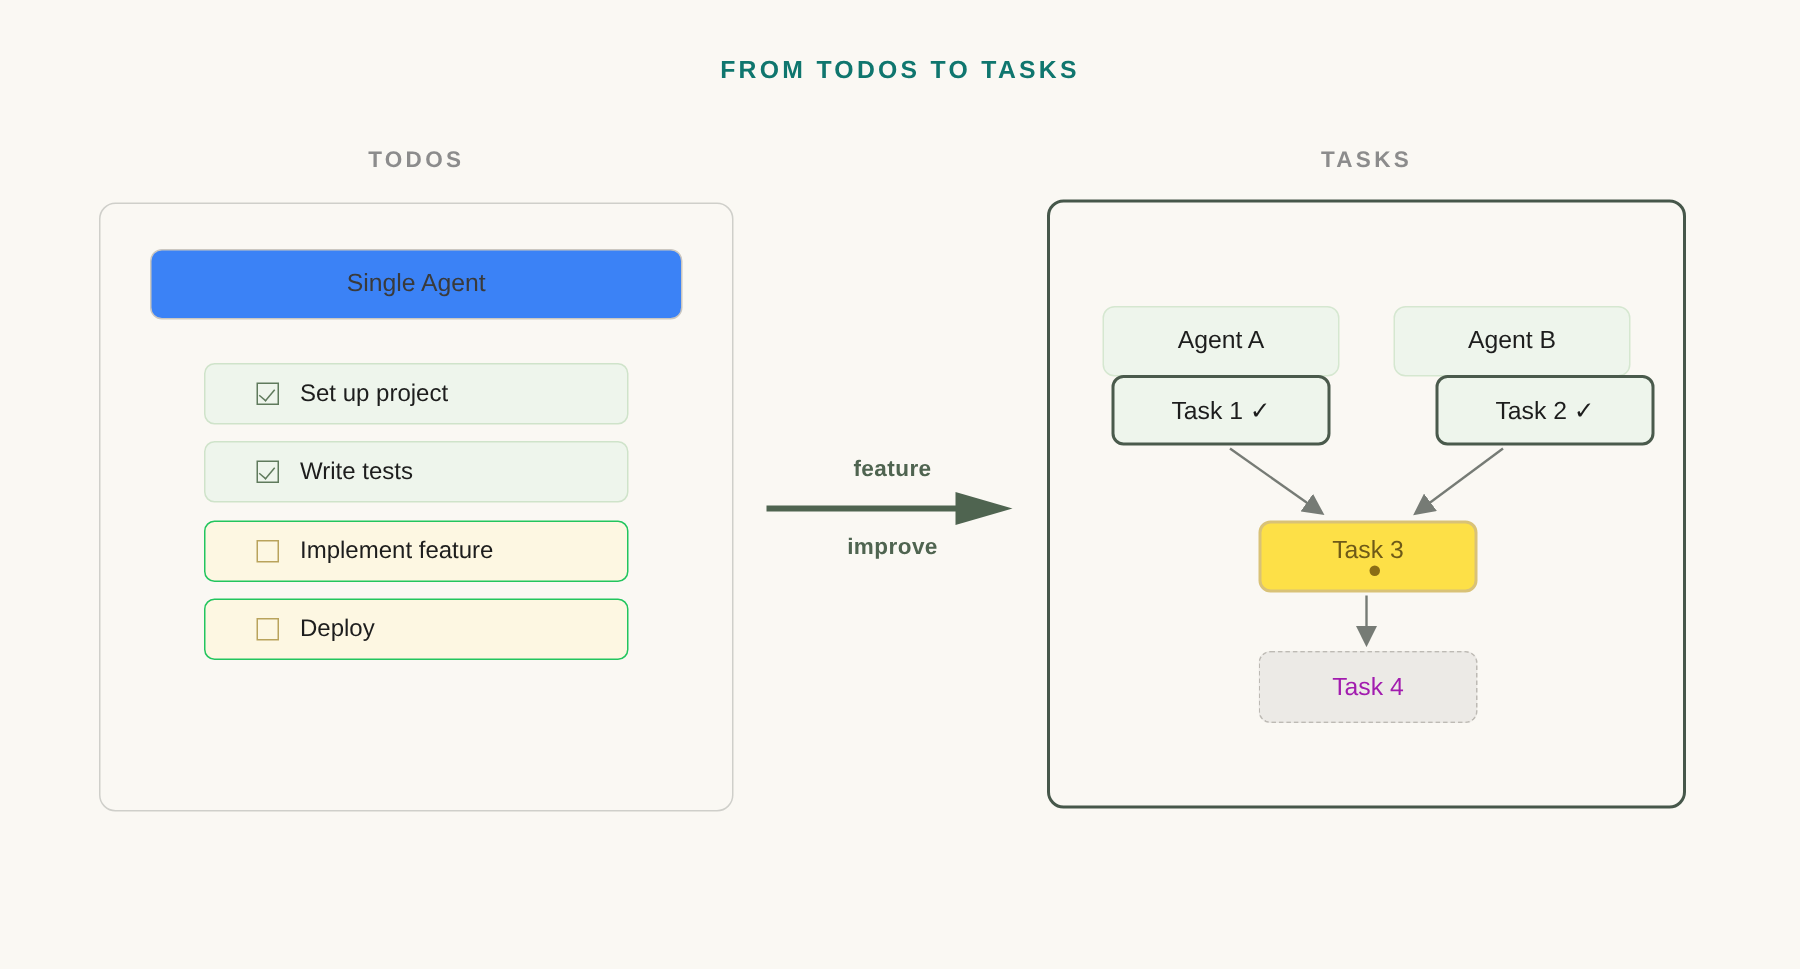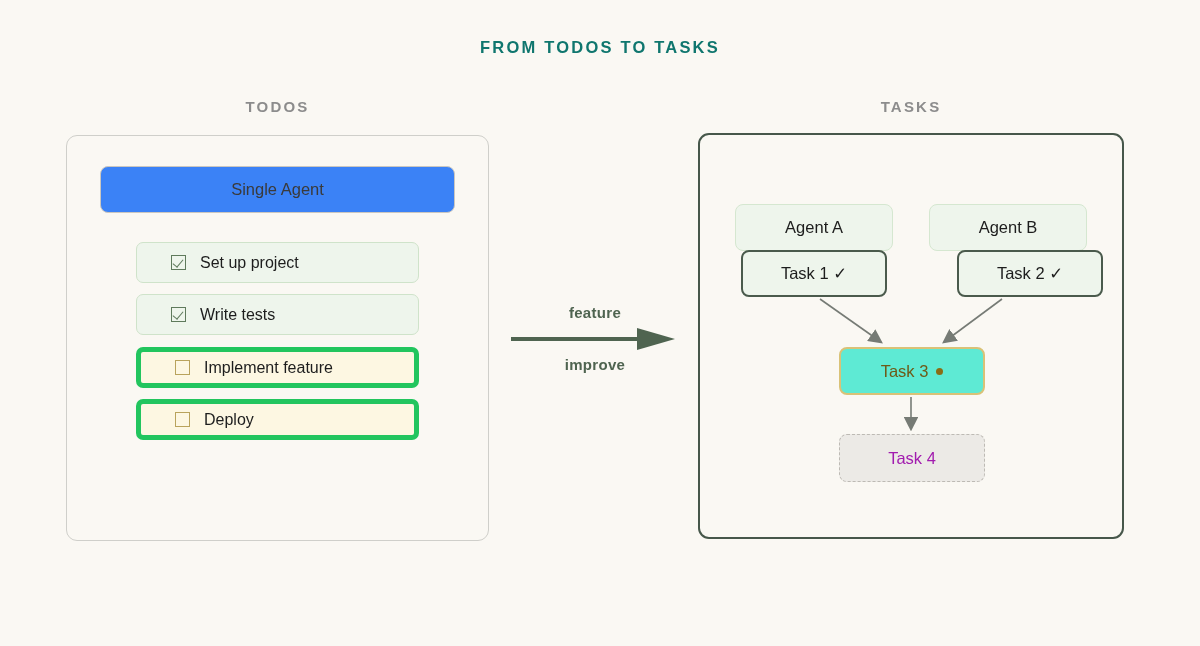--- a/index.html
+++ b/index.html
@@ -97,21 +97,21 @@
     align-items: center;
     font-size: 16px;
     color: #1d1d1d;
   }
   .todo-row.done {
     background: #eef5ec;
     border: 1px solid #cfe3ca;
   }
   .todo-row.pending {
     background: #fdf7e2;
-    border: 5px solid #22c55e;
+    border: 1px solid #22c55e;
   }
   .todo-check {
     width: 15px;
     height: 15px;
     margin-left: 34px;
     margin-right: 14px;
     box-sizing: border-box;
     position: relative;
     flex: none;
   }
@@ -191,23 +191,24 @@
     top: 250px;
   }
   .task-1 { left: 741px; }
   .task-2 { left: 935px; margin-left: 22px; }
 
   .node-task-active {
     left: 839px;
     top: 347px;
     width: 146px;
     height: 48px;
-    background: #5eead4;
+    background: #fde047;
     border: 2px solid #d9c277;
     color: #6e5a18;
+    flex-direction: column;
   }
   .node-task-active .dot {
     display: inline-block;
     width: 7px;
     height: 7px;
     border-radius: 50%;
     background: #8a6d15;
     margin-left: 8px;
     vertical-align: middle;
   }

